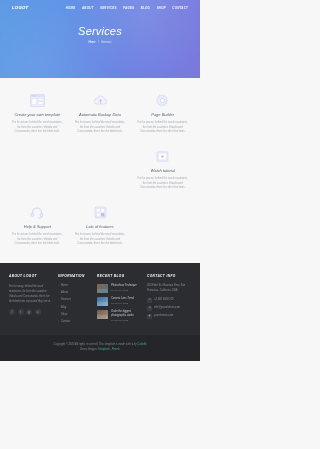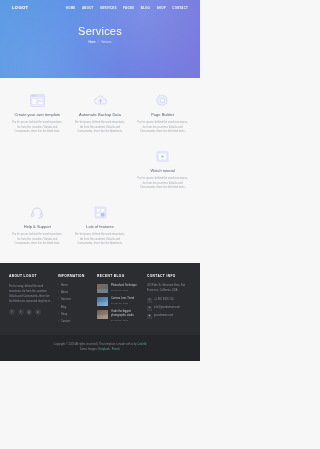--- a/index.html
+++ b/index.html
@@ -5,21 +5,21 @@
   * { box-sizing: border-box; margin:0; padding:0; }
   html,body { width:200px; height:449px; }
   body {
     font-family: "Liberation Sans", sans-serif;
     background:#f7f7f8;
     color:#6f7480;
     overflow:hidden;
     font-size:3px;
     line-height:1.5;
   }
-  .page { width:200px; height:324px; position:relative; }
+  .page { width:200px; height:324px; position:relative;font-style:italic; }
 
   
   .hero{
     position:relative;
     height:78px;
     background:linear-gradient(100deg,#5b9ae4 0%,#5f93e6 30%,#6c83e2 62%,#7a79dd 100%);
     overflow:hidden;
   }
   .hero::after{
     content:"";position:absolute;inset:0;

